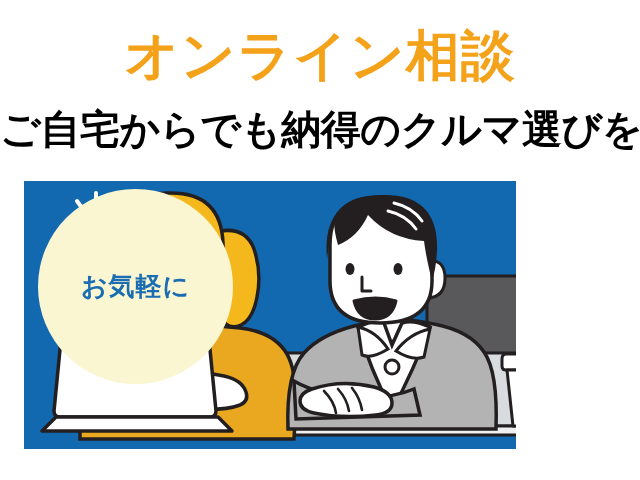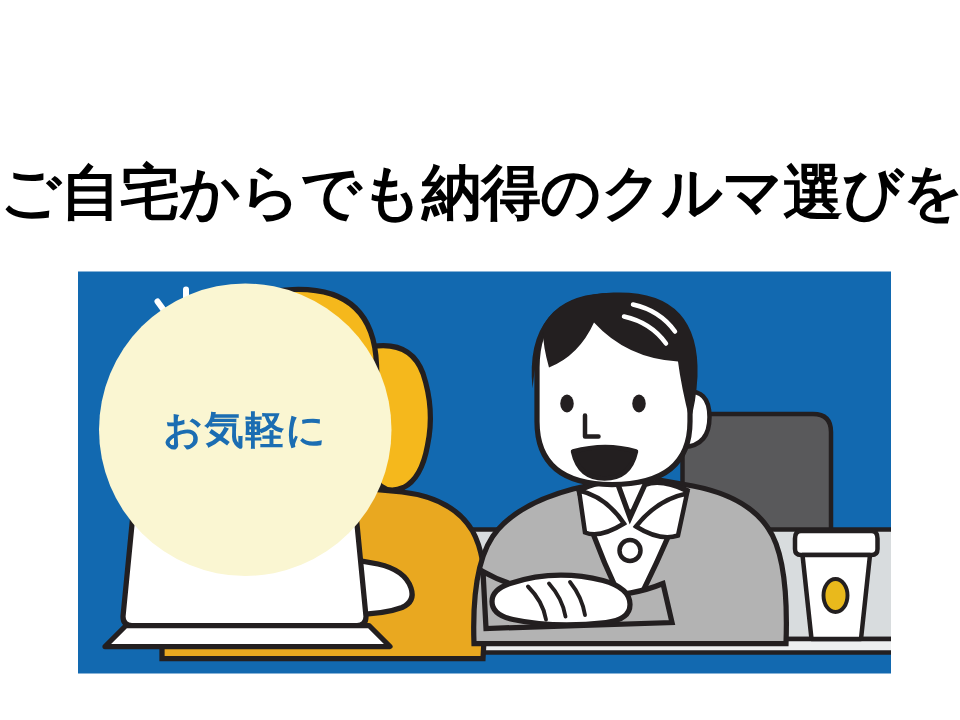--- a/index.html
+++ b/index.html
@@ -47,25 +47,24 @@
     letter-spacing: -0.5px;
     color: #000000;
     white-space: nowrap;
   }
 
   
   .panel {
     position: absolute;
     left: 24px;
     top: 181px;
-    width: 542px;
+    width: 492px;
     height: 268px;
     background: #1269B0;
     overflow: hidden;
-    margin-left: 28px;
   }
 
   
   .badge {
     position: absolute;
     left: 14px;
     top: 8px;
     width: 195px;
     height: 195px;
     border-radius: 50%;
@@ -93,20 +92,21 @@
     width: 597px;
     height: 268px;
     z-index: 3;
   }
 </style>
 </head>
 <body>
 
 <div id="banner">
 
+  <div class="headline">オンライン相談</div>
 
   <div class="subhead">ご自宅からでも納得のクルマ選びを</div>
 
   <div class="panel">
 
     <svg class="illus" viewBox="0 0 597 268" preserveAspectRatio="none">
 
       <path d="M403 105 q0-10 12-10 h75 q12 0 12 12 v93 h-99 z" fill="#59595B" stroke="#231F20" stroke-width="3"></path>
 
       <path d="M176 245 L225 172 L560 172 L597 245 Z" fill="#D8DCDE" stroke="#231F20" stroke-width="3"></path>

